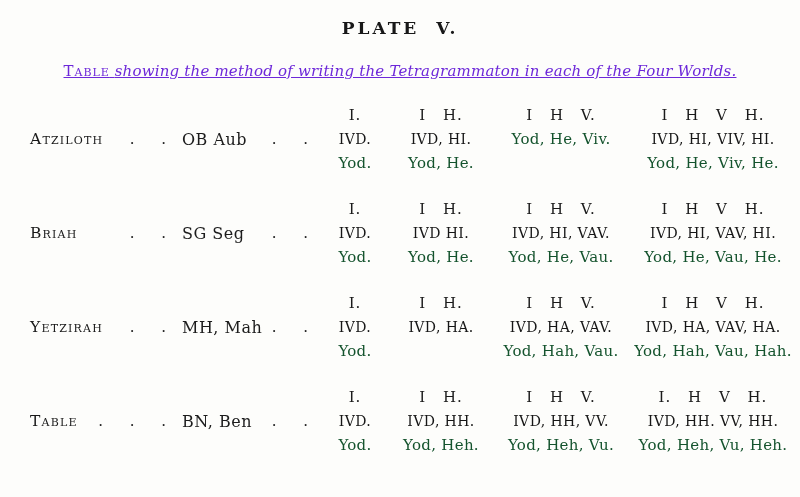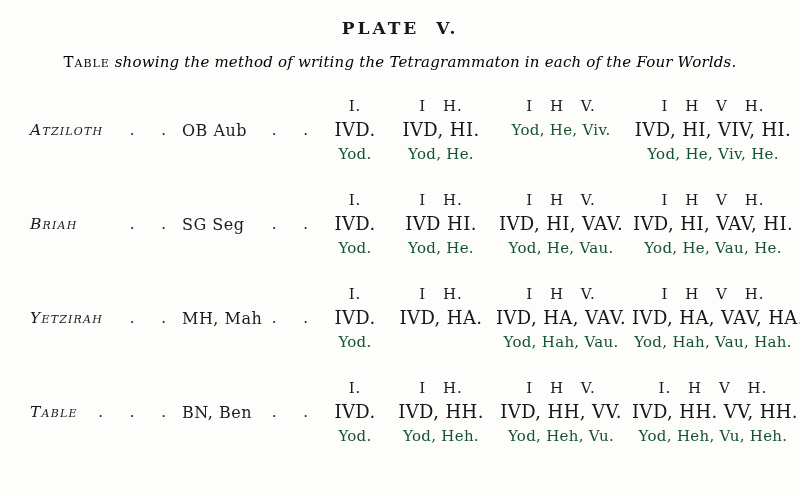--- a/index.html
+++ b/index.html
@@ -17,24 +17,25 @@
   .plate-title {
     text-align: center;
     font-size: 17px;
     font-weight: 600;
     letter-spacing: 3px;
     word-spacing: 8px;
     color: #181818;
   }
   .subtitle {
     text-align: center;
-    margin-top: 15px;
+    margin-top: 24px;
     font-size: 15px;
-    color: #000000;
+    color: #6d28d9;
     white-space: nowrap;
+    text-decoration: underline;
   }
   .subtitle-lead {
     font-variant: small-caps;
     letter-spacing: 1px;
     font-style: normal;
   }
   .subtitle-rest {
     font-style: italic;
     letter-spacing: 0.2px;
   }
@@ -54,38 +55,37 @@
     align-items: center;
     justify-content: space-between;
   }
   .name-cell { padding-right: 14px; }
   .code-cell { padding-right: 10px; padding-left: 2px; }
   .world {
     font-variant: small-caps;
     font-size: 15.5px;
     letter-spacing: 1.2px;
     color: #181818;
-    font-style: italic;
   }
   .code { font-size: 16px; letter-spacing: 0.5px; }
   .dots {
     word-spacing: 22px;
     letter-spacing: 0;
     font-size: 15px;
     color: #222;
   }
   .data-cell { text-align: center; }
   .data-cell > div { height: 24px; line-height: 24px; white-space: nowrap; }
   .letters {
     font-size: 15px;
     word-spacing: 11px;
     letter-spacing: 1px;
     color: #1a1a1a;
   }
-  .ivd { font-size: 18px; letter-spacing: 0.4px; color: #161616; }
+  .ivd { font-size: 14px; letter-spacing: 0.4px; color: #161616; }
   .yod { font-size: 15px; letter-spacing: 0.3px; color: #14532d; }
 </style>
 </head>
 <body>
 
 <div class="page">
 
   <div class="plate-title">PLATE V.</div>
 
   <div class="subtitle">

